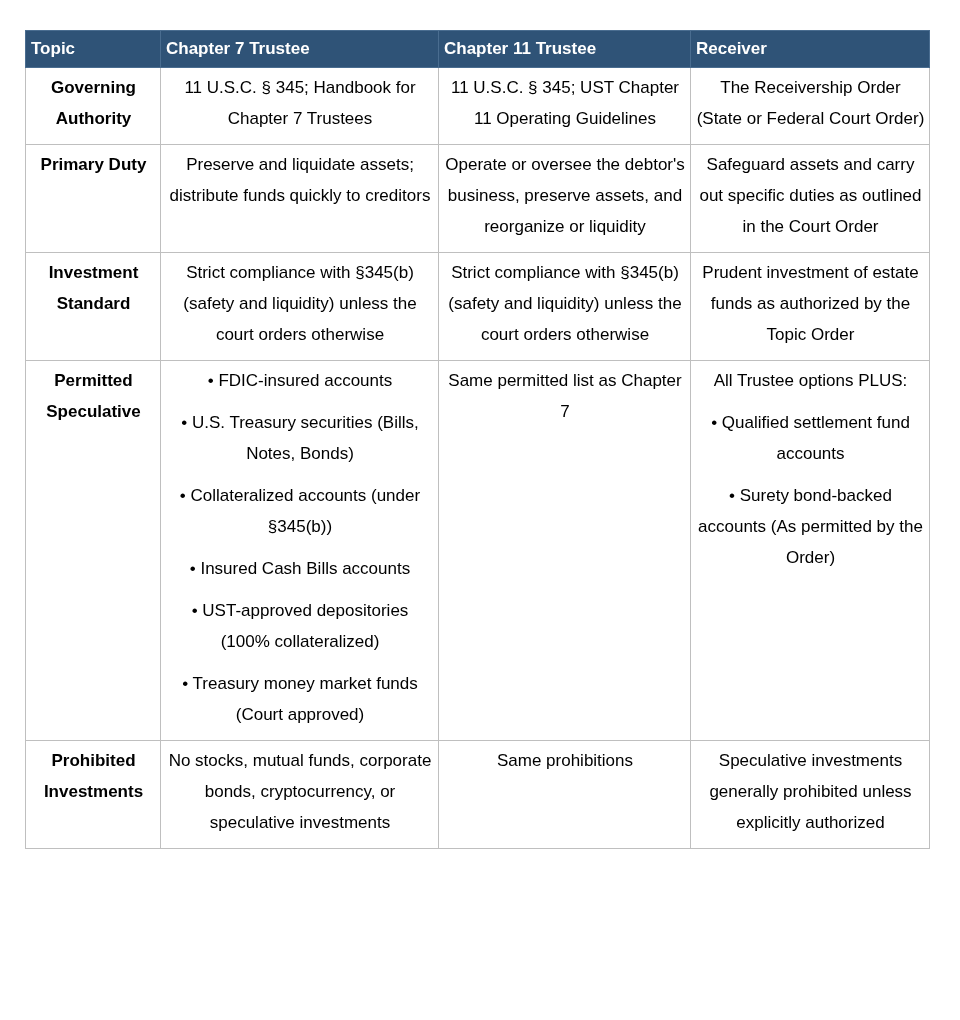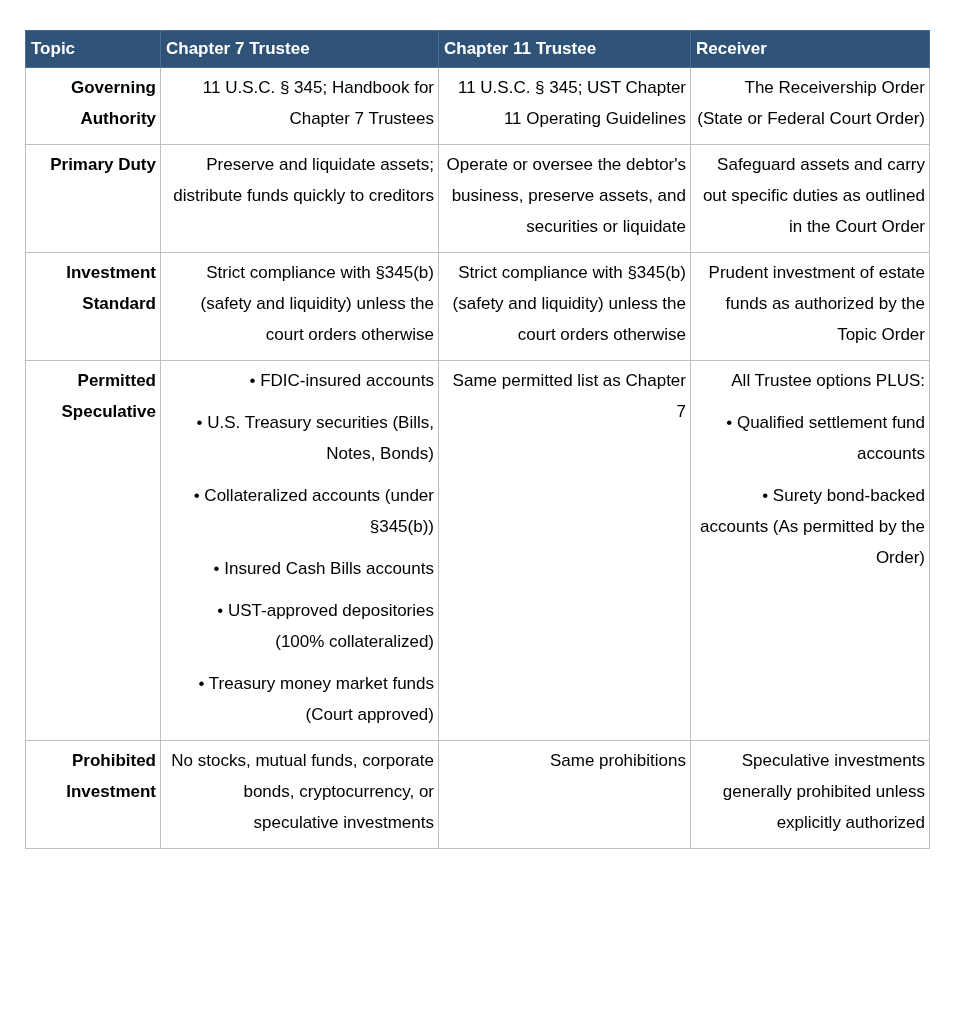--- a/index.html
+++ b/index.html
@@ -39,21 +39,21 @@
     font-weight:bold;
     font-size:17px;
     padding:8px 4px 8px 5px;
     border:1px solid #46false;
     border:1px solid #4a6d90;
     vertical-align:middle;
   }
   tbody th, tbody td{
     border:1px solid var(--border);
     vertical-align:top;
-    text-align:right;
+    text-align:center;
     padding:4px 4px 10px 5px;
     line-height:31px;
   }
   tbody th{
     font-weight:bold;
   }
   tbody td p, tbody th p{
     margin:0 0 11px 0;
   }
   tbody td p:last-child, tbody th p:last-child{
@@ -95,21 +95,21 @@
           </td>
         </tr>
         <tr>
           <th>
             <p>Primary Duty</p>
           </th>
           <td>
             <p>Preserve and liquidate assets; distribute funds quickly to creditors</p>
           </td>
           <td>
-            <p>Operate or oversee the debtor's business, preserve assets, and securities or liquidate</p>
+            <p>Operate or oversee the debtor's business, preserve assets, and reorganize or liquidity</p>
           </td>
           <td>
             <p>Safeguard assets and carry out specific duties as outlined in the Court Order</p>
           </td>
         </tr>
         <tr>
           <th>
             <p>Investment Standard</p>
           </th>
           <td>
@@ -138,21 +138,21 @@
             <p>Same permitted list as Chapter 7</p>
           </td>
           <td>
             <p>All Trustee options PLUS:</p>
             <p>• Qualified settlement fund accounts</p>
             <p>• Surety bond-backed accounts (As permitted by the Order)</p>
           </td>
         </tr>
         <tr>
           <th>
-            <p>Prohibited Investment</p>
+            <p>Prohibited Investments</p>
           </th>
           <td>
             <p>No stocks, mutual funds, corporate bonds, cryptocurrency, or speculative investments</p>
           </td>
           <td>
             <p>Same prohibitions</p>
           </td>
           <td>
             <p>Speculative investments generally prohibited unless explicitly authorized</p>
           </td>

